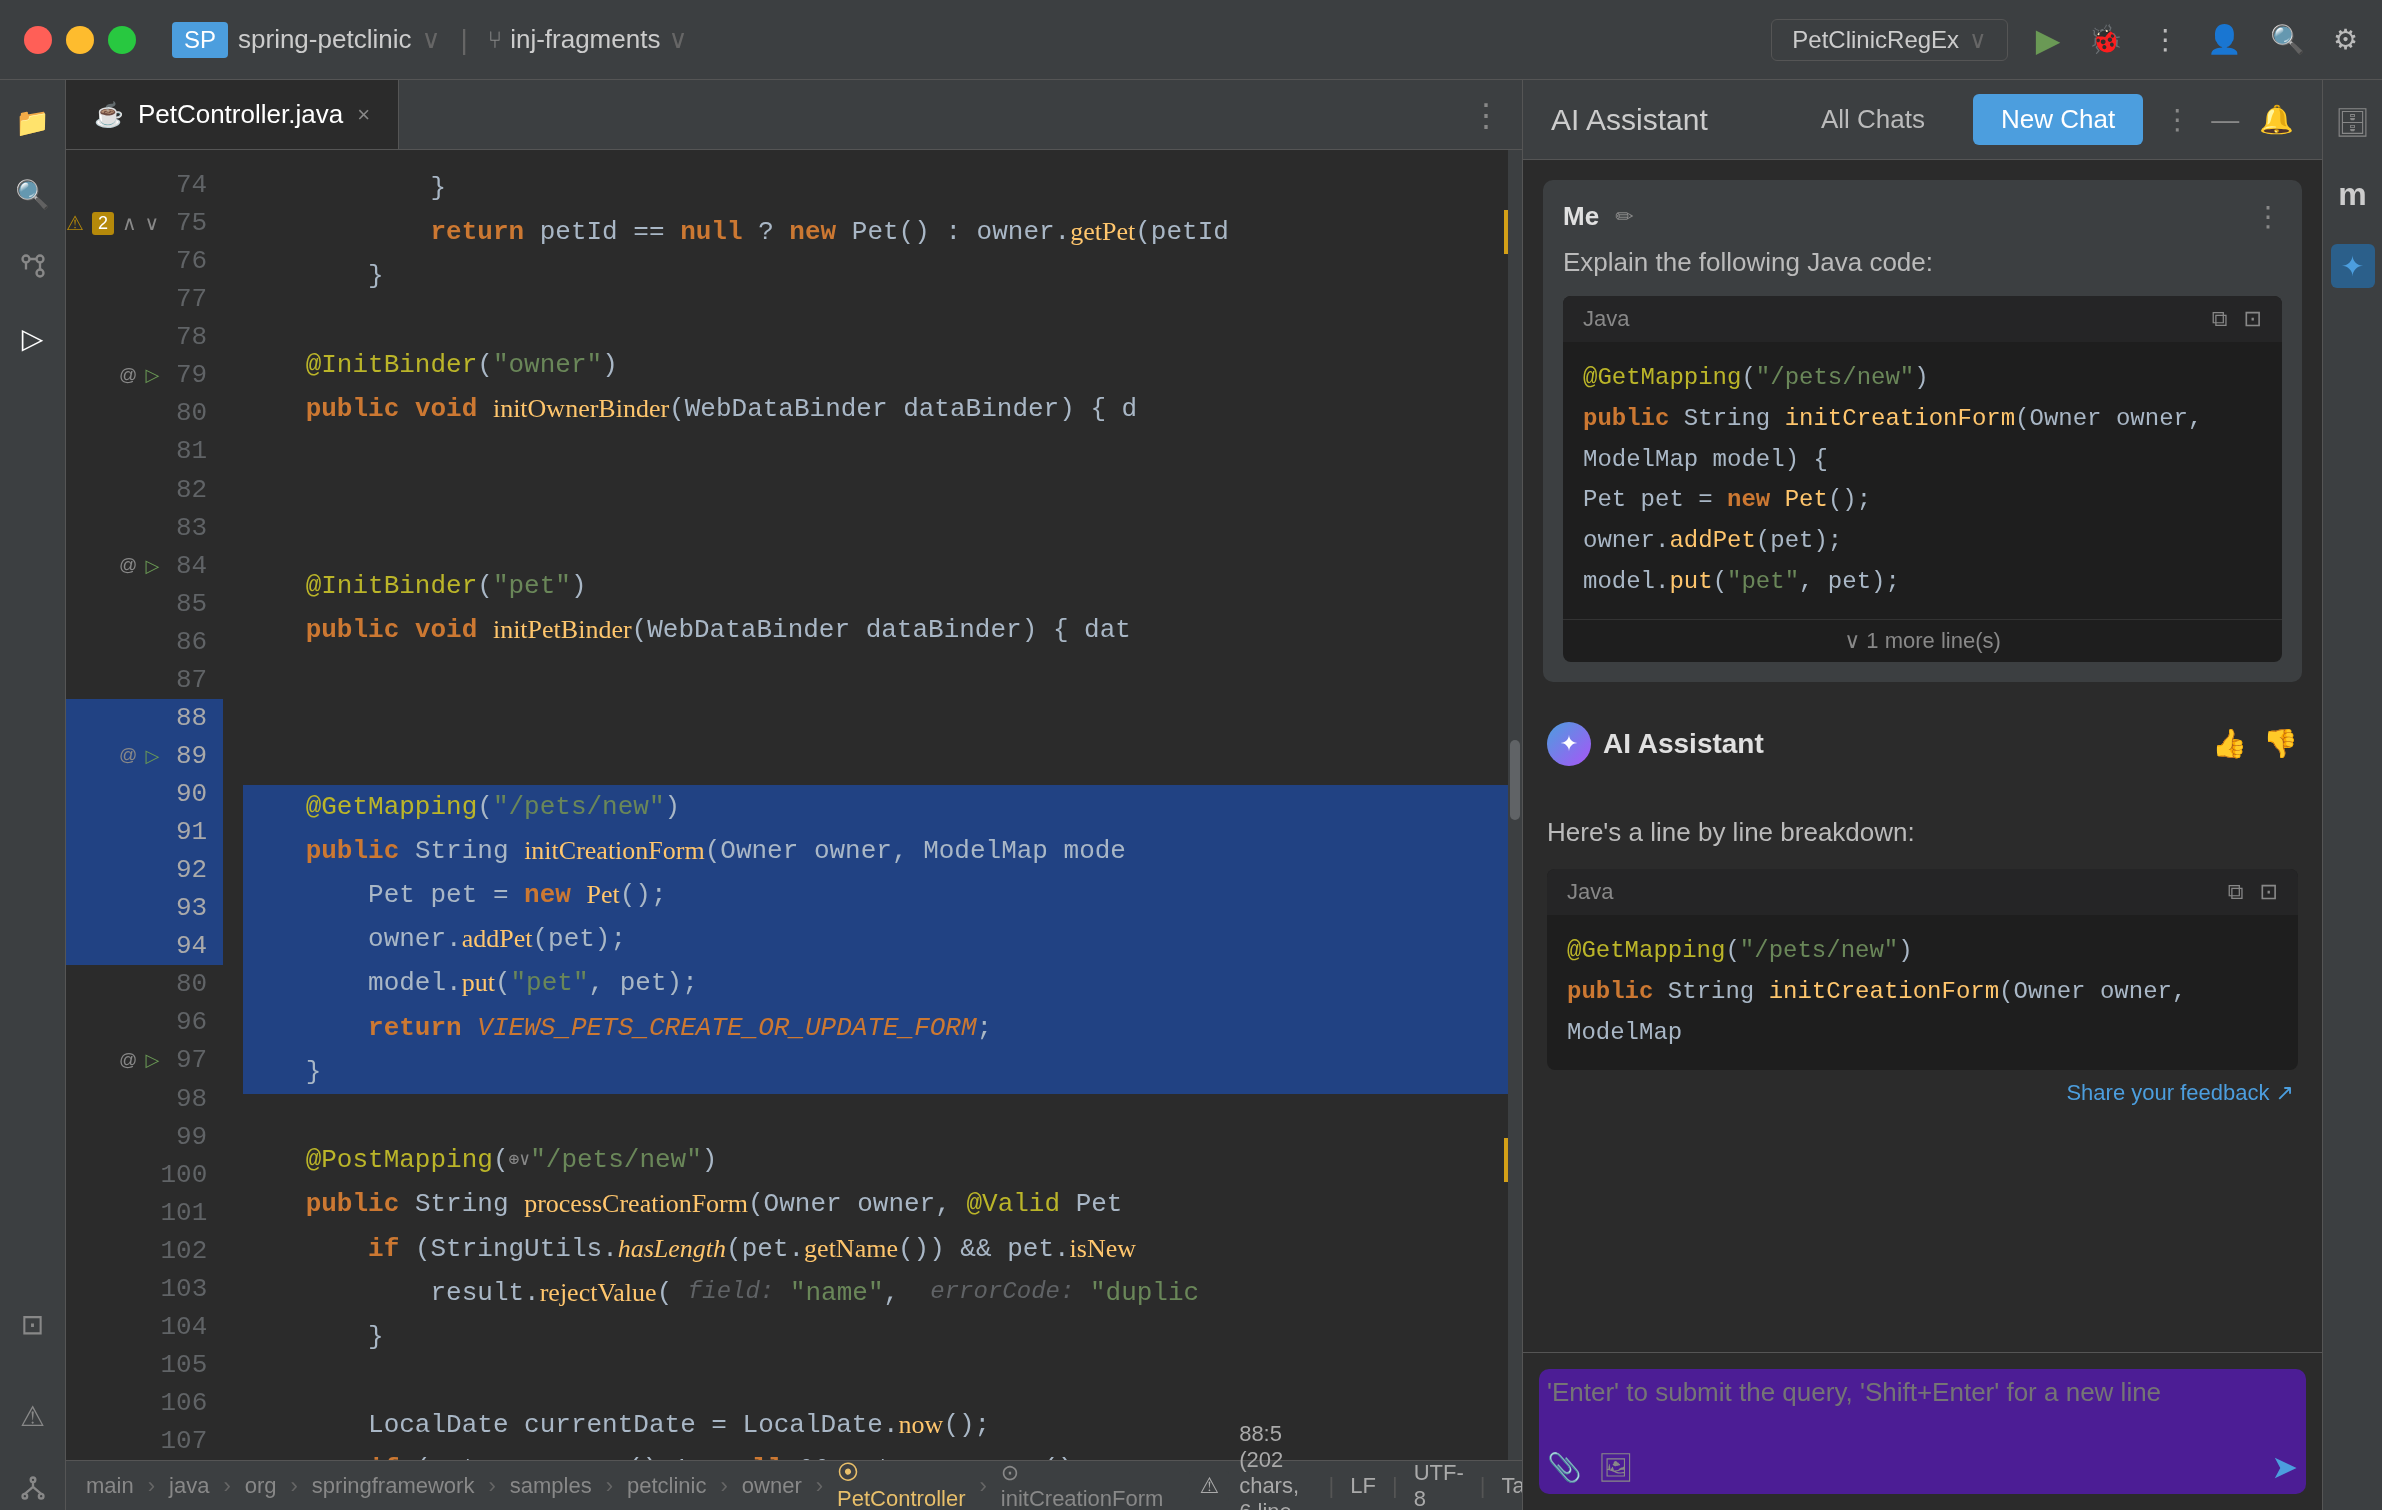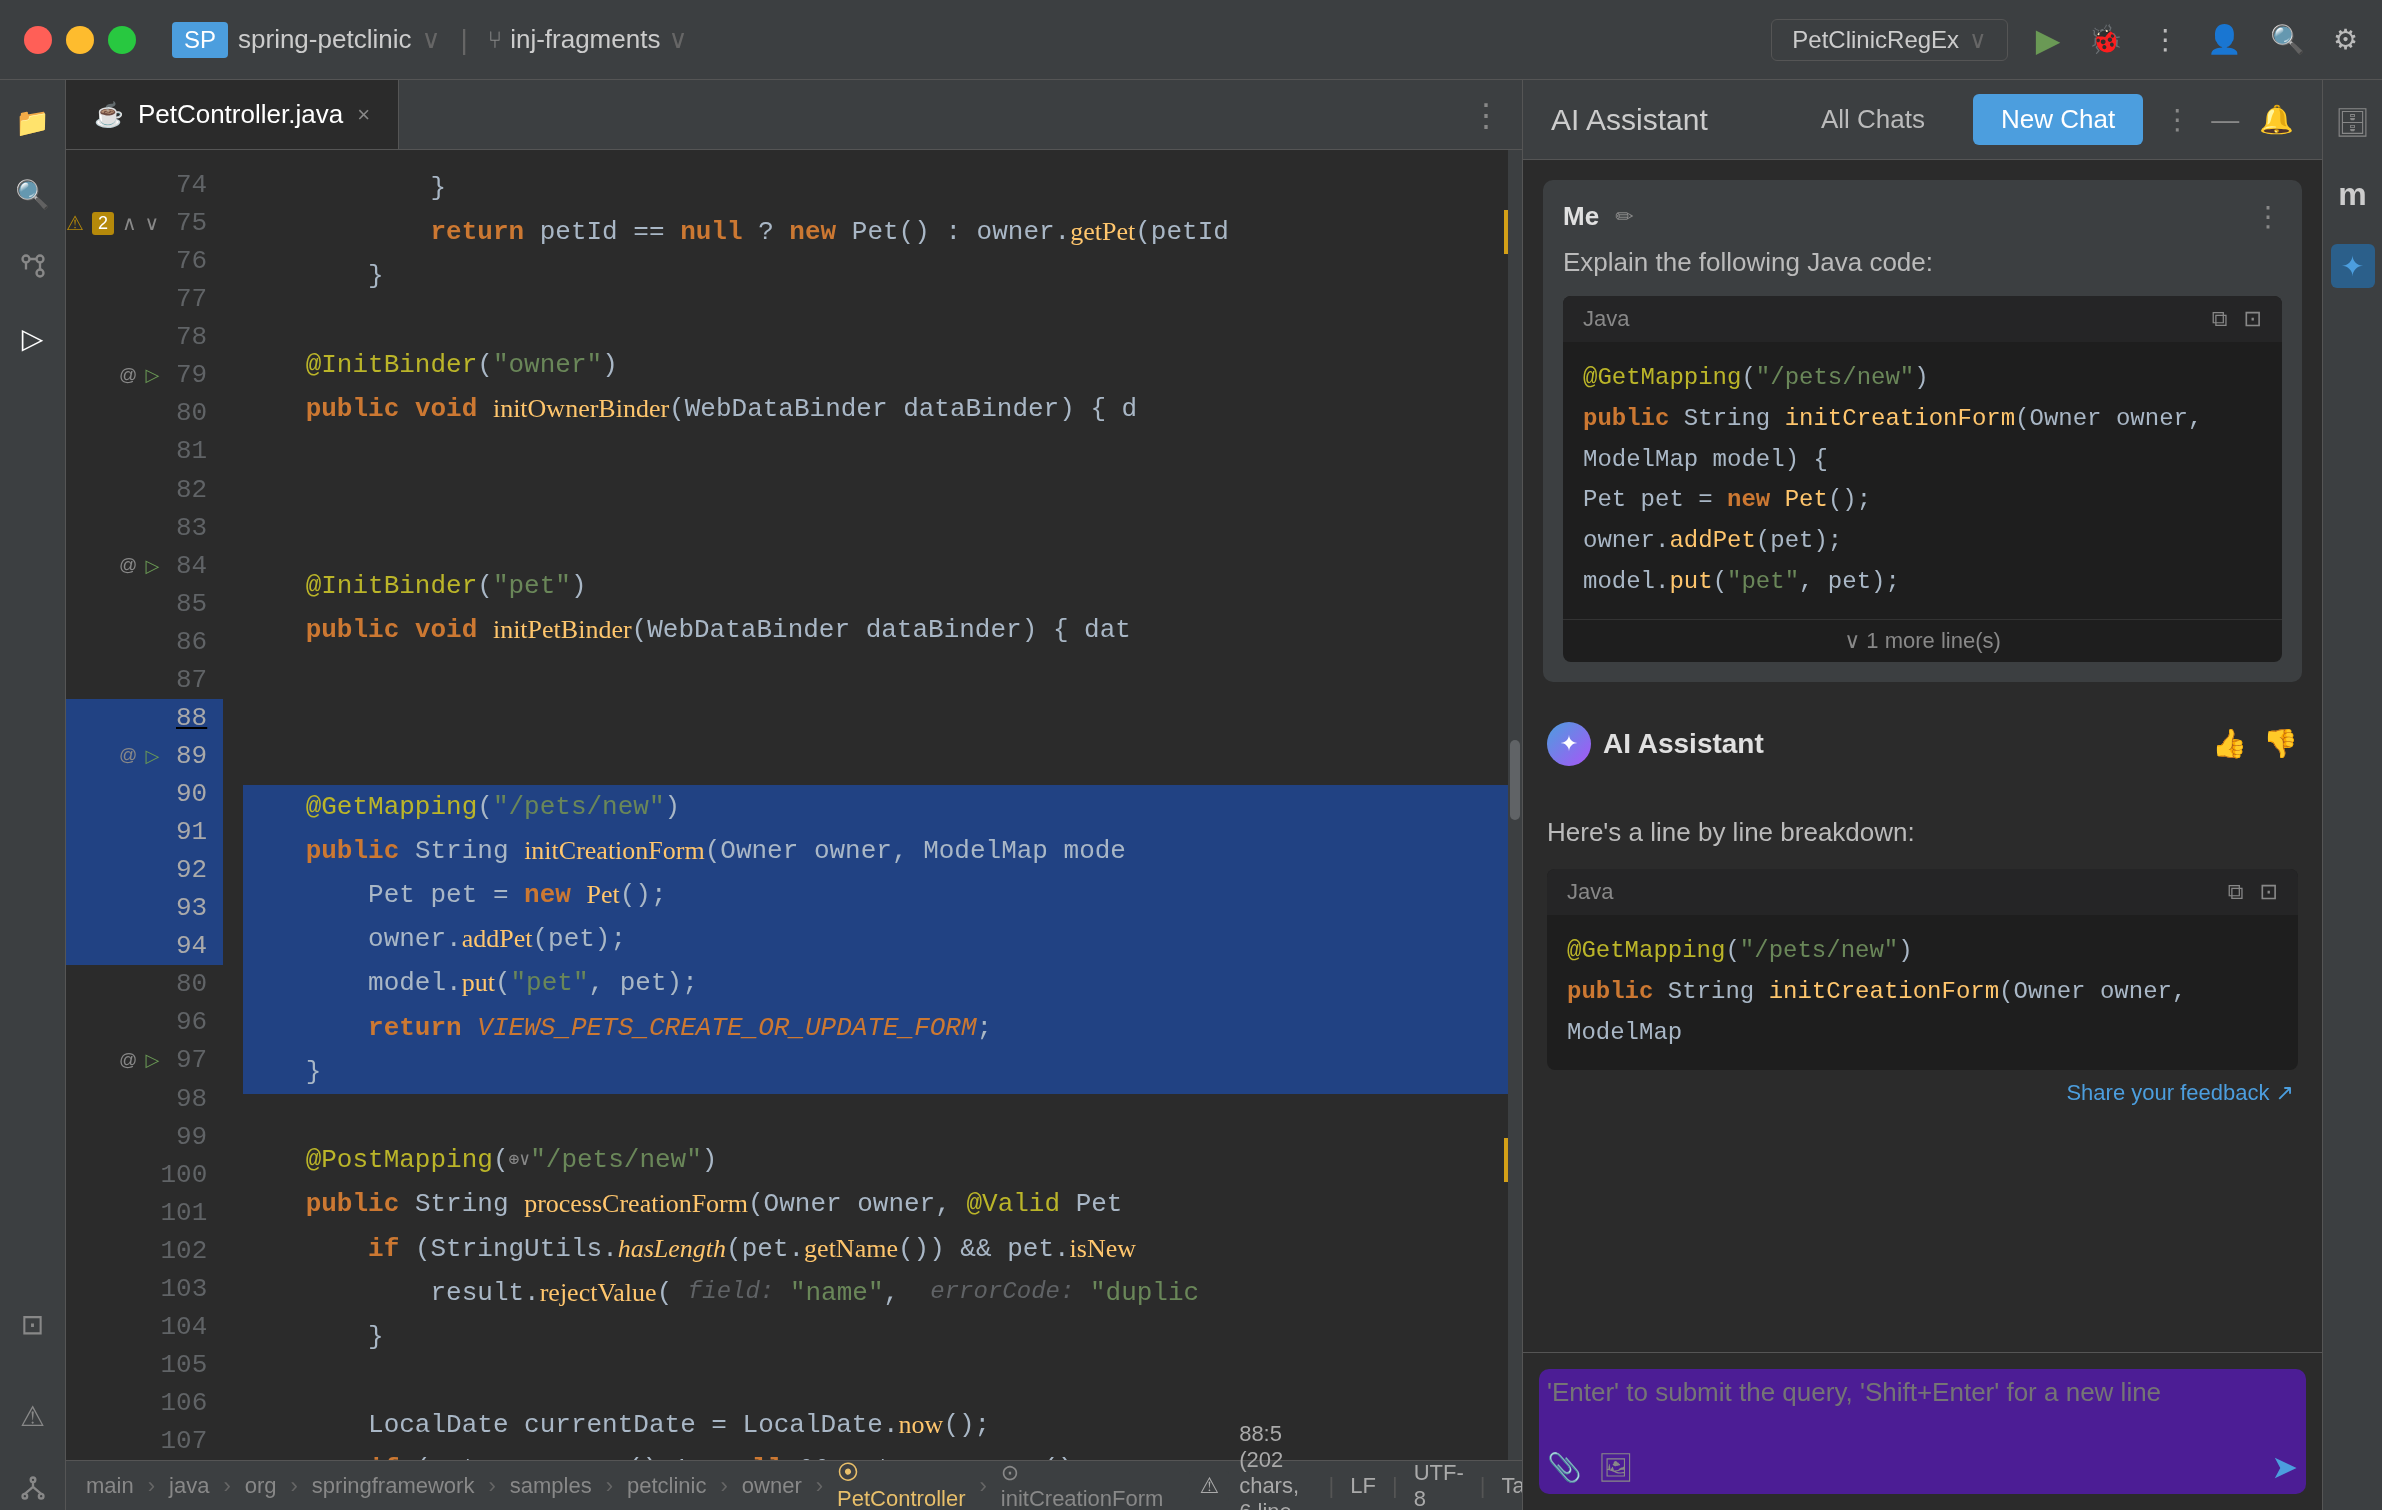--- a/index.html
+++ b/index.html
@@ -604,21 +604,21 @@
           <div class="gutter-row">
               <span class="gutter-num">85</span>
             </div>
           <div class="gutter-row">
               <span class="gutter-num">86</span>
             </div>
           <div class="gutter-row">
               <span class="gutter-num">87</span>
             </div>
 
-          <div class="gutter-row" style="background:#214283;text-decoration:underline;">
+          <div class="gutter-row" style="background:#214283;">
               <span class="gutter-num" style="color:#aaa;">88</span>
             </div>
 
           <div class="gutter-row" style="background:#214283;">
             <span style="color:#888;font-size:18px;">@</span>
             <span style="color:#6a9955;font-size:18px;">▷</span>
             <span class="gutter-num" style="color:#aaa;">89</span>
           </div>
 
           <div class="gutter-row" style="background:#214283;">

